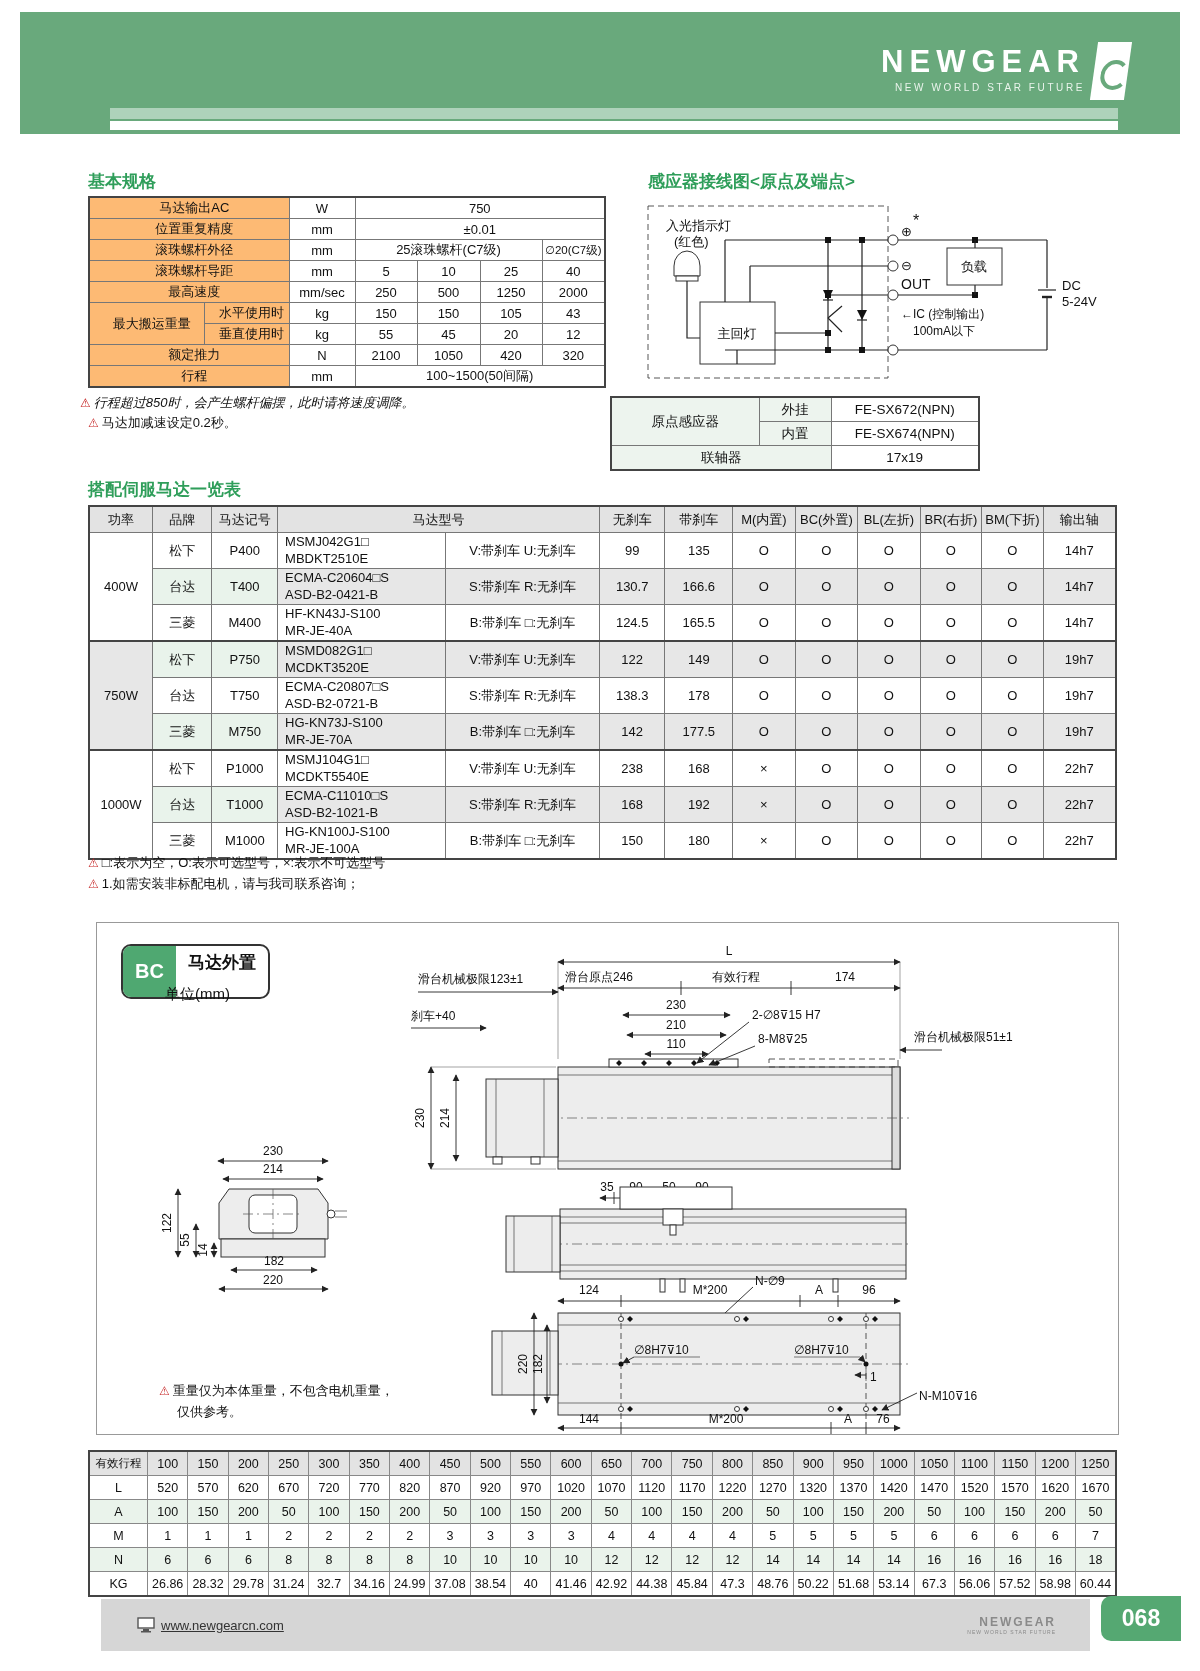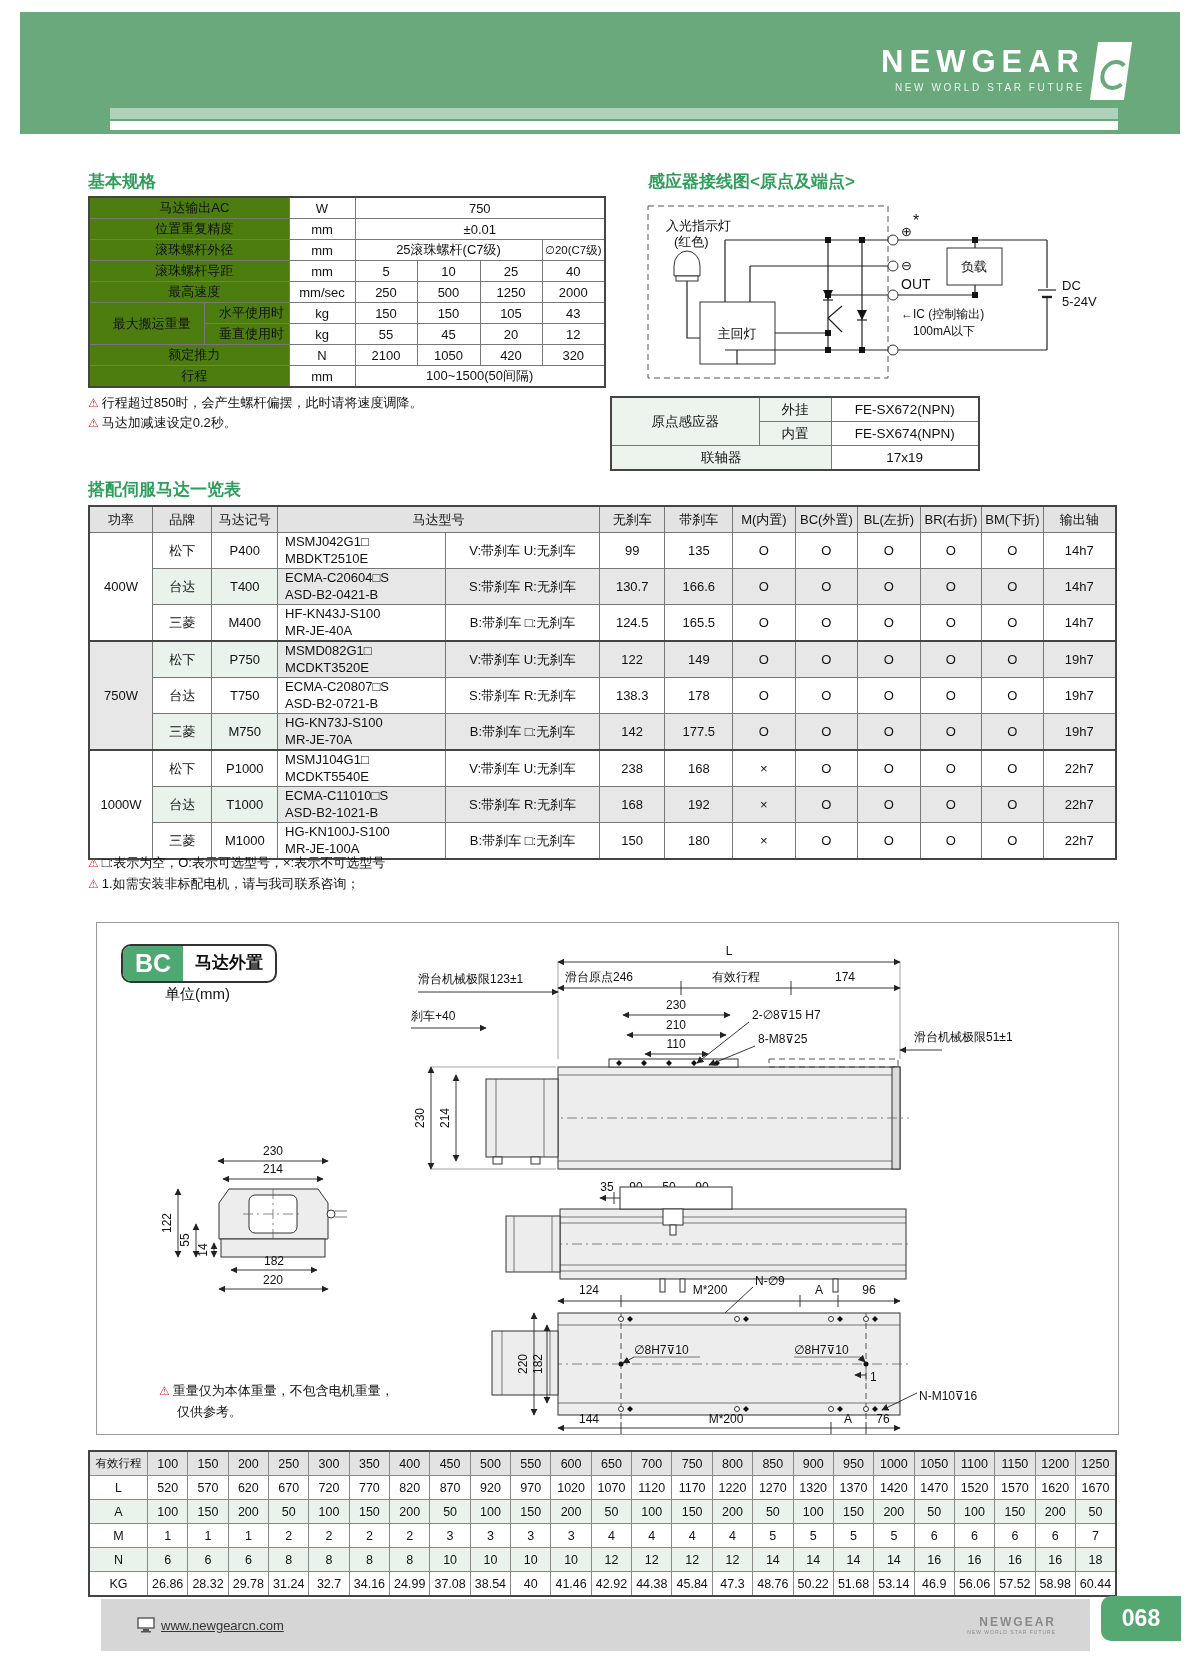--- a/index.html
+++ b/index.html
@@ -14,41 +14,41 @@
   .logo .bt{font-size:31px;font-weight:bold;letter-spacing:6px;line-height:1;}
   .logo .tg{font-size:10px;letter-spacing:2.6px;margin-top:5px;color:#eaf4ec;}
   .logo-ic{position:absolute;right:52px;top:30px;width:34px;height:58px;background:#fff;transform:skewX(-8deg);}
   .logo-ic .sw{position:absolute;left:7px;top:18px;width:20px;height:22px;border:4px solid #69a97c;border-radius:50%;border-right-color:transparent;}
   
   .gt{color:#2f9e5a;font-weight:bold;font-size:17px;}
   
   table{border-collapse:collapse;table-layout:fixed;}
   .spec{width:516px;font-size:13px;border:2px solid #444;}
   .spec td{border:1px solid #777;height:20px;text-align:center;padding:0 1px;overflow:hidden;}
-  .spec .lbl{background:#4d7c0f;padding-left:11px;}
+  .spec .lbl{background:#fdba74;padding-left:11px;}
   .note{font-size:13px;color:#111;}
   .wi{color:#c62828;font-size:12px;margin-right:3px;}
   
   .sens{width:368px;font-size:13.5px;border:2px solid #444;}
   .sens td{border:1px solid #777;height:21px;text-align:center;overflow:hidden;}
   .sens .lbl{background:#edf4ee;}
   
   .mt{width:1029px;font-size:13px;border:2px solid #444;text-align:center;padding-left:12px;}
   .mt td{border:1px solid #777;padding:0 2px;overflow:hidden;}
   .mt tr.h td{background:#e3e3e3;height:25px;}
   .mt tbody td{height:35px;}
   .mt td.model{text-align:left;padding-left:7px;line-height:1.25;}
   .mt tr.sh td{background:#e7e7e7;}
   .mt tr.sh td.gn{background:#e9f3eb;}
   .mt td.pw{background:#fff;margin-top:32px;}
   .mt tr.gtop td{border-top:2px solid #444;}
   
   .dbox{left:96px;top:922px;width:1021px;height:511px;border:1px solid #999;}
   .badge{position:absolute;left:24px;top:21px;display:flex;border:2px solid #333;border-radius:10px;overflow:hidden;background:#fff;}
-  .badge .b1{background:#4fa871;color:#fff;font-weight:bold;font-size:25px;padding:3px 12px;}
+  .badge .b1{background:#4fa871;color:#fff;font-weight:bold;font-size:20px;padding:14px 12px;}
   .badge .b2{color:#111;font-weight:bold;font-size:17px;padding:5px 12px;}
   .unitlab{position:absolute;left:68px;top:62px;font-size:15px;}
   .wnote{position:absolute;left:18px;top:458px;font-size:13px;line-height:1.6;margin-left:44px;}
   svg .part{fill:#ededed;stroke:#333;stroke-width:1;}
   svg .cap{fill:#dcdcdc;stroke:#333;stroke-width:1;}
   svg .wht{fill:#fff;stroke:#333;stroke-width:1;}
   svg .thin{stroke:#444;stroke-width:.7;fill:none;}
   svg .dim{stroke:#222;stroke-width:.9;fill:none;}
   svg .ext{stroke:#666;stroke-width:.6;fill:none;}
   svg .cl{stroke:#555;stroke-width:.7;stroke-dasharray:10 4 2 4;fill:none;}
@@ -162,21 +162,21 @@
           <td>420</td>
           <td>320</td>
         </tr>
     <tr>
           <td class="lbl" colspan="2">行程</td>
           <td>mm</td>
           <td colspan="4">100~1500(50间隔)</td>
         </tr>
   </tbody>
     </table>
-  <div class="abs note" style="left:88px;top:394px;"><span class="wi">⚠</span><span>行程超过850时，会产生螺杆偏摆，此时请将速度调降。</span></div>
+  <div class="abs note" style="left:80px;top:394px;font-style:italic;"><span class="wi">⚠</span><span>行程超过850时，会产生螺杆偏摆，此时请将速度调降。</span></div>
   <div class="abs note" style="left:88px;top:414px;"><span class="wi">⚠</span><span>马达加减速设定0.2秒。</span></div>
 
   <div class="abs gt" style="left:648px;top:170px;">感应器接线图&lt;原点及端点&gt;</div>
   <svg class="abs" style="left:610px;top:198px;" width="505" height="192" viewBox="0 0 505 192">
     <rect x="38" y="8" width="240" height="172" class="dsh" fill="none"></rect>
     <text x="56" y="32" class="ct">入光指示灯</text>
     <text x="64" y="48" class="ct">(红色)</text>
     <path d="M64,68 a13,15 0 0 1 26,0 l0,10 h-26 z" class="wht"></path>
     <rect x="66" y="78" width="22" height="5" class="wht"></rect>
     <path d="M77,83 V140 H90" class="w"></path>
@@ -782,21 +782,21 @@
           <td>40</td>
           <td>41.46</td>
           <td>42.92</td>
           <td>44.38</td>
           <td>45.84</td>
           <td>47.3</td>
           <td>48.76</td>
           <td>50.22</td>
           <td>51.68</td>
           <td>53.14</td>
-          <td>46.9</td>
+          <td>67.3</td>
           <td>56.06</td>
           <td>57.52</td>
           <td>58.98</td>
           <td>60.44</td>
         </tr>
   </tbody>
     </table>
 
   <div class="abs fbar">
     <div class="fsite">

